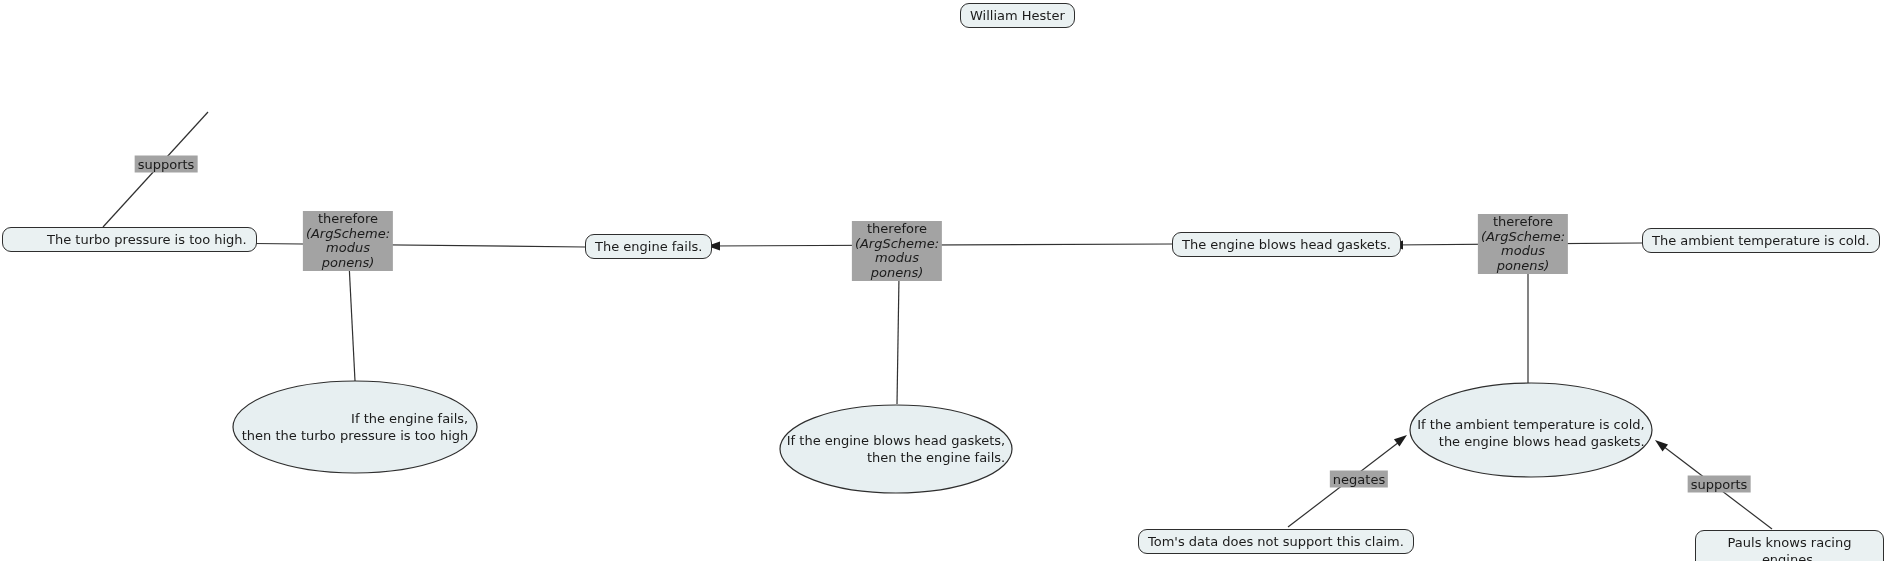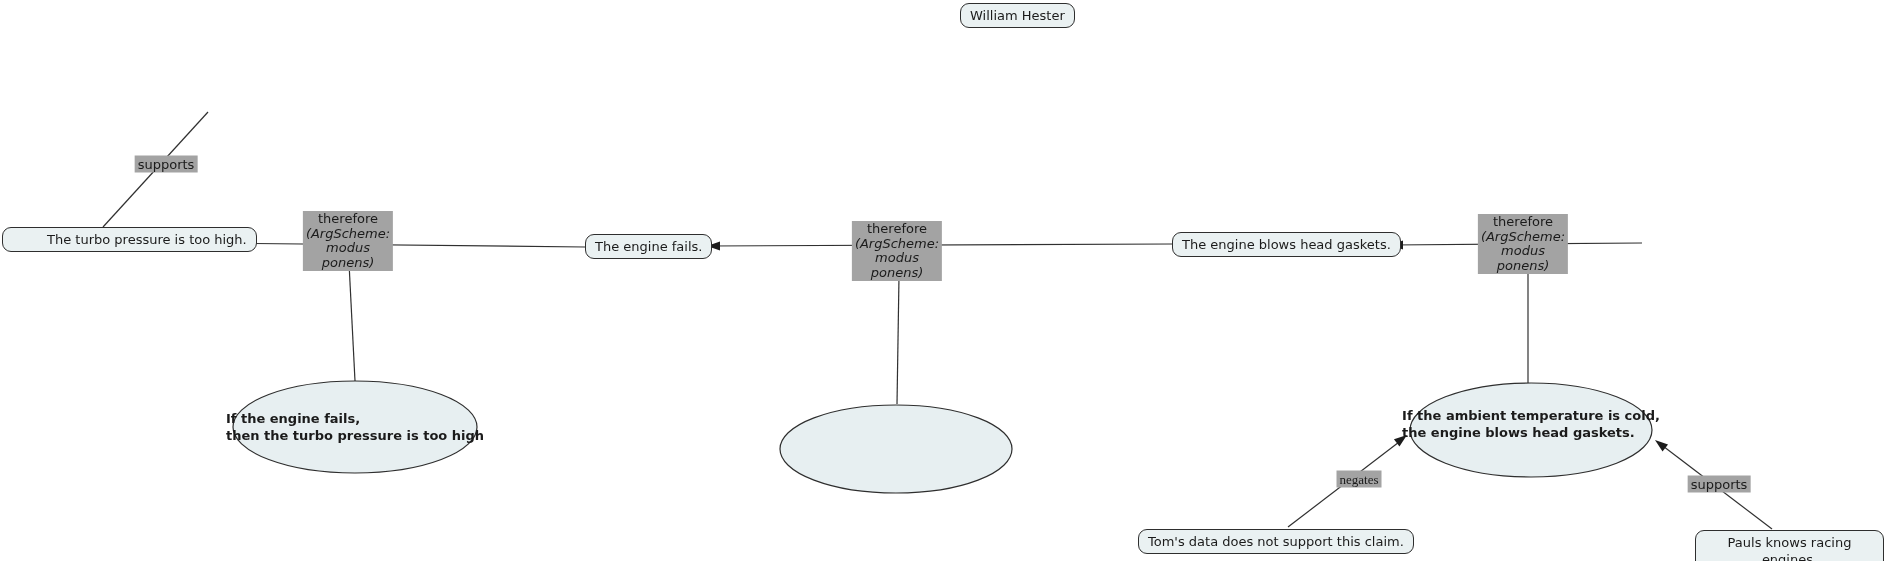--- a/index.html
+++ b/index.html
@@ -20,24 +20,23 @@
     text-align:center;
     white-space:pre-line;
   }
 
   .warrant-text {
     position:absolute;
     transform:translate(-50%,-50%);
     font-size:13px;
     line-height:17px;
     color:var(--text,#1b1b1b);
-    text-align:left;
+    text-align:right;
     white-space:pre-line;
     pointer-events:none;
-    font-weight:bold;
   }
 
   .lbl {
     position:absolute;
     transform:translate(-50%,-50%);
     background:#a3a3a3;
     padding:1px 3px;
     font-size:13px;
     line-height:15px;
     color:var(--text,#1b1b1b);
@@ -80,30 +79,33 @@
 
   <div class="node" style="left:960px; top:3px;">William Hester</div>
 
 
   <div class="node" style="left:2px; top:227px;padding-left:44px;">The turbo pressure is too high.</div>
 
   <div class="node" style="left:585px; top:234px;text-align:center;">The engine fails.</div>
 
   <div class="node" style="left:1172px; top:232px;">The engine blows head gaskets.</div>
 
+  <div class="node" style="left:1642px; top:228px;">The ambient temperature is cold.</div>
 
   <div class="node" style="left:1138px; top:529px;text-align:center;">Tom's data does not support this claim.</div>
 
   <div class="node" style="left:1695px; top:530px;">Pauls knows racing engines.</div>
 
   <div class="warrant-text" style="left:355px; top:427px;">If the engine fails,
 then the turbo pressure is too high</div>
 
+  <div class="warrant-text" style="left:896px; top:449px;">If the engine blows head gaskets,
+then the engine fails.</div>
 
-  <div class="warrant-text" style="left:1531px; top:424px;">If the ambient temperature is cold,
+  <div class="warrant-text" style="left:1531px; top:433px;">If the ambient temperature is cold,
 the engine blows head gaskets.</div>
 
   <div class="lbl" style="left:166px; top:164px;">supports</div>
 
   <div class="lbl therefore" style="left:348px; top:241px;">
     <span class="t-main">therefore</span>
     <span class="t-scheme">(ArgScheme:
 modus
 ponens)</span>
   </div>
@@ -115,17 +117,17 @@
 ponens)</span>
   </div>
 
   <div class="lbl therefore" style="left:1523px; top:244px;">
     <span class="t-main">therefore</span>
     <span class="t-scheme">(ArgScheme:
 modus
 ponens)</span>
   </div>
 
-  <div class="lbl" style="left:1359px; top:479px;font-family:Liberation Serif, serif;">negates</div>
+  <div class="lbl" style="left:1359px; top:479px;">negates</div>
 
   <div class="lbl" style="left:1719px; top:484px;">supports</div>
 
 </div>
 
 </body></html>

